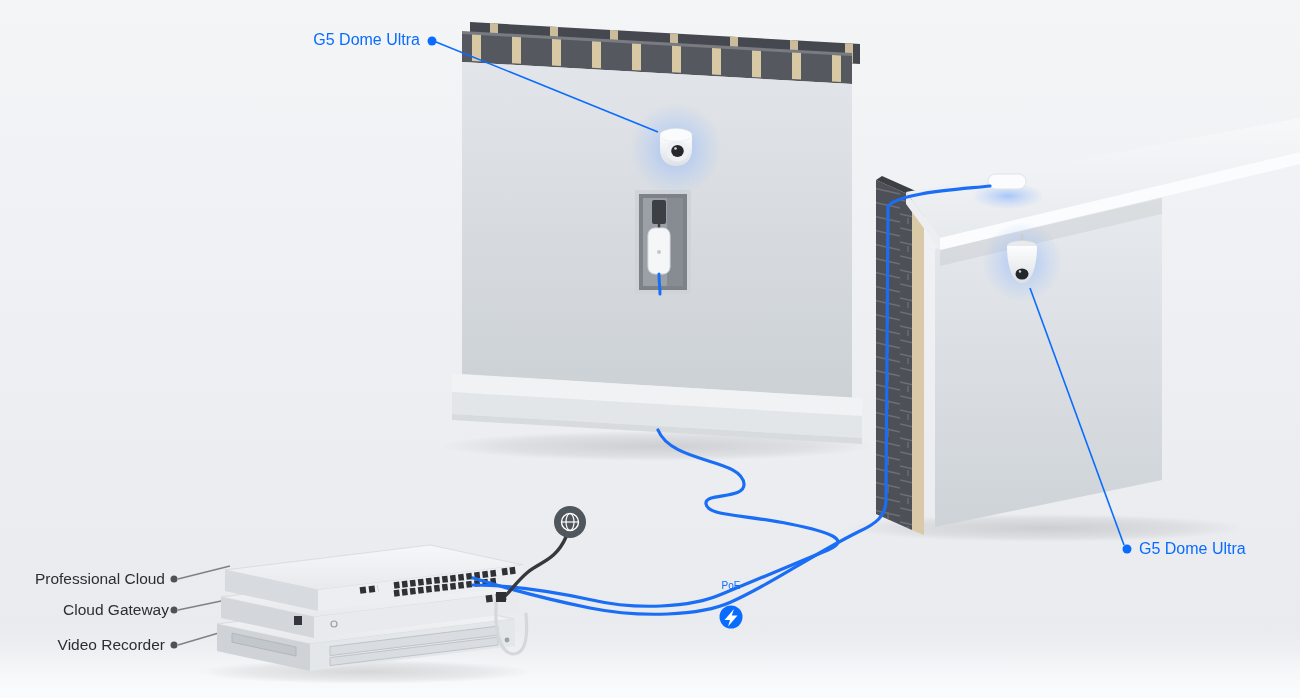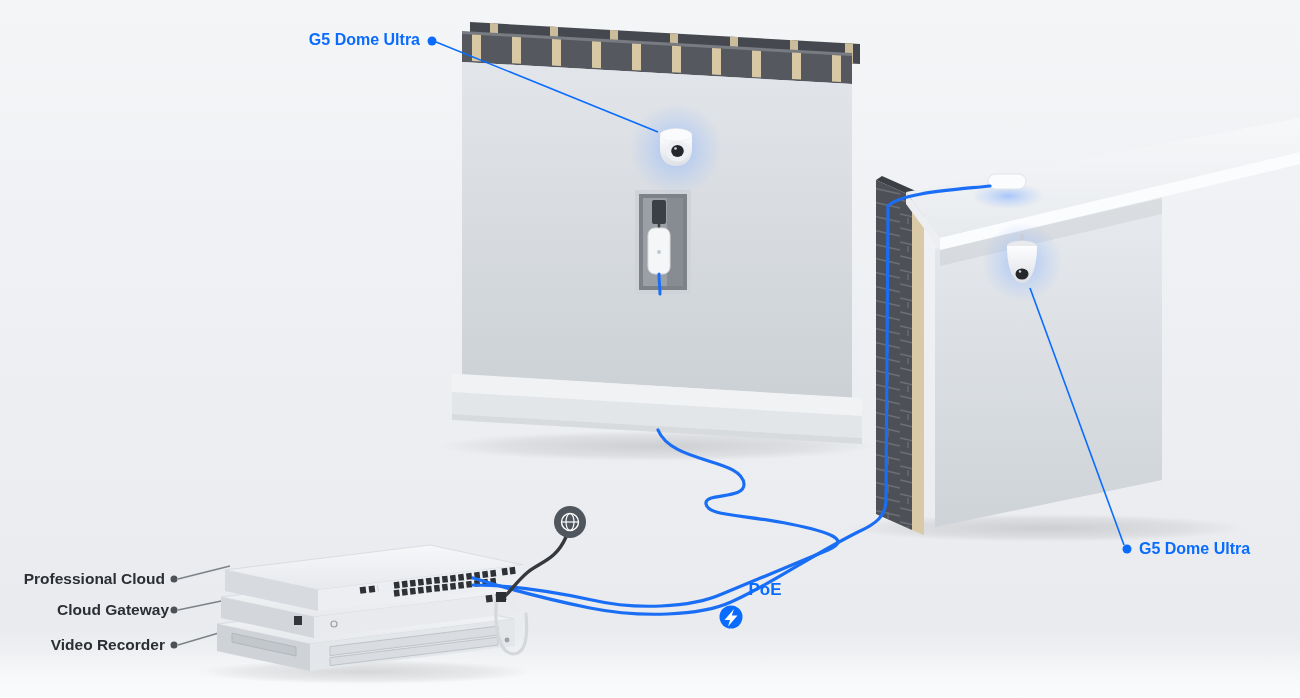--- a/index.html
+++ b/index.html
@@ -2,26 +2,26 @@
 <html style="--accent-blue: #0a6cff; --label-dark: #2b2e33; --background: #eef0f3;"><head>
 <meta charset="utf-8">
 <style>
   html,body{margin:0;padding:0;background:#e7e9ec;}
   .stage{
     position:relative;width:1300px;height:698px;overflow:hidden;
     background:linear-gradient(180deg,#f4f5f7 0%,#edeff2 50%,#e9ebee 90%,#f7f8fa 100%);
     font-family:"Liberation Sans",sans-serif;
   }
   svg.scene{position:absolute;left:0;top:0;}
-  .lbl{position:absolute;font-weight:700;white-space:nowrap;z-index:5;}
+  .lbl{position:absolute;font-weight:400;white-space:nowrap;z-index:5;}
   .lbl-blue{color:var(--accent-blue,#0a6cff);font-size:16px;}
   .lbl-dark{color:var(--label-dark,#2b2e33);font-size:15.5px;}
   #lbl-camera-top{left:250px;top:31px;width:170px;text-align:right;}
   #lbl-camera-right{left:1139px;top:540px;}
-  #lbl-poe{left:735px;top:580px;width:60px;text-align:center;font-size:17px;}
+  #lbl-poe{left:701px;top:580px;width:60px;text-align:center;font-size:10px;}
   #lbl-switch{left:5px;top:570px;width:160px;text-align:right;}
   #lbl-gateway{left:9px;top:601px;width:160px;text-align:right;}
   #lbl-recorder{left:5px;top:636px;width:160px;text-align:right;}
 </style>
 </head>
 <body>
 
 <div class="stage">
 
 <svg class="scene" width="1300" height="698" viewBox="0 0 1300 698">

